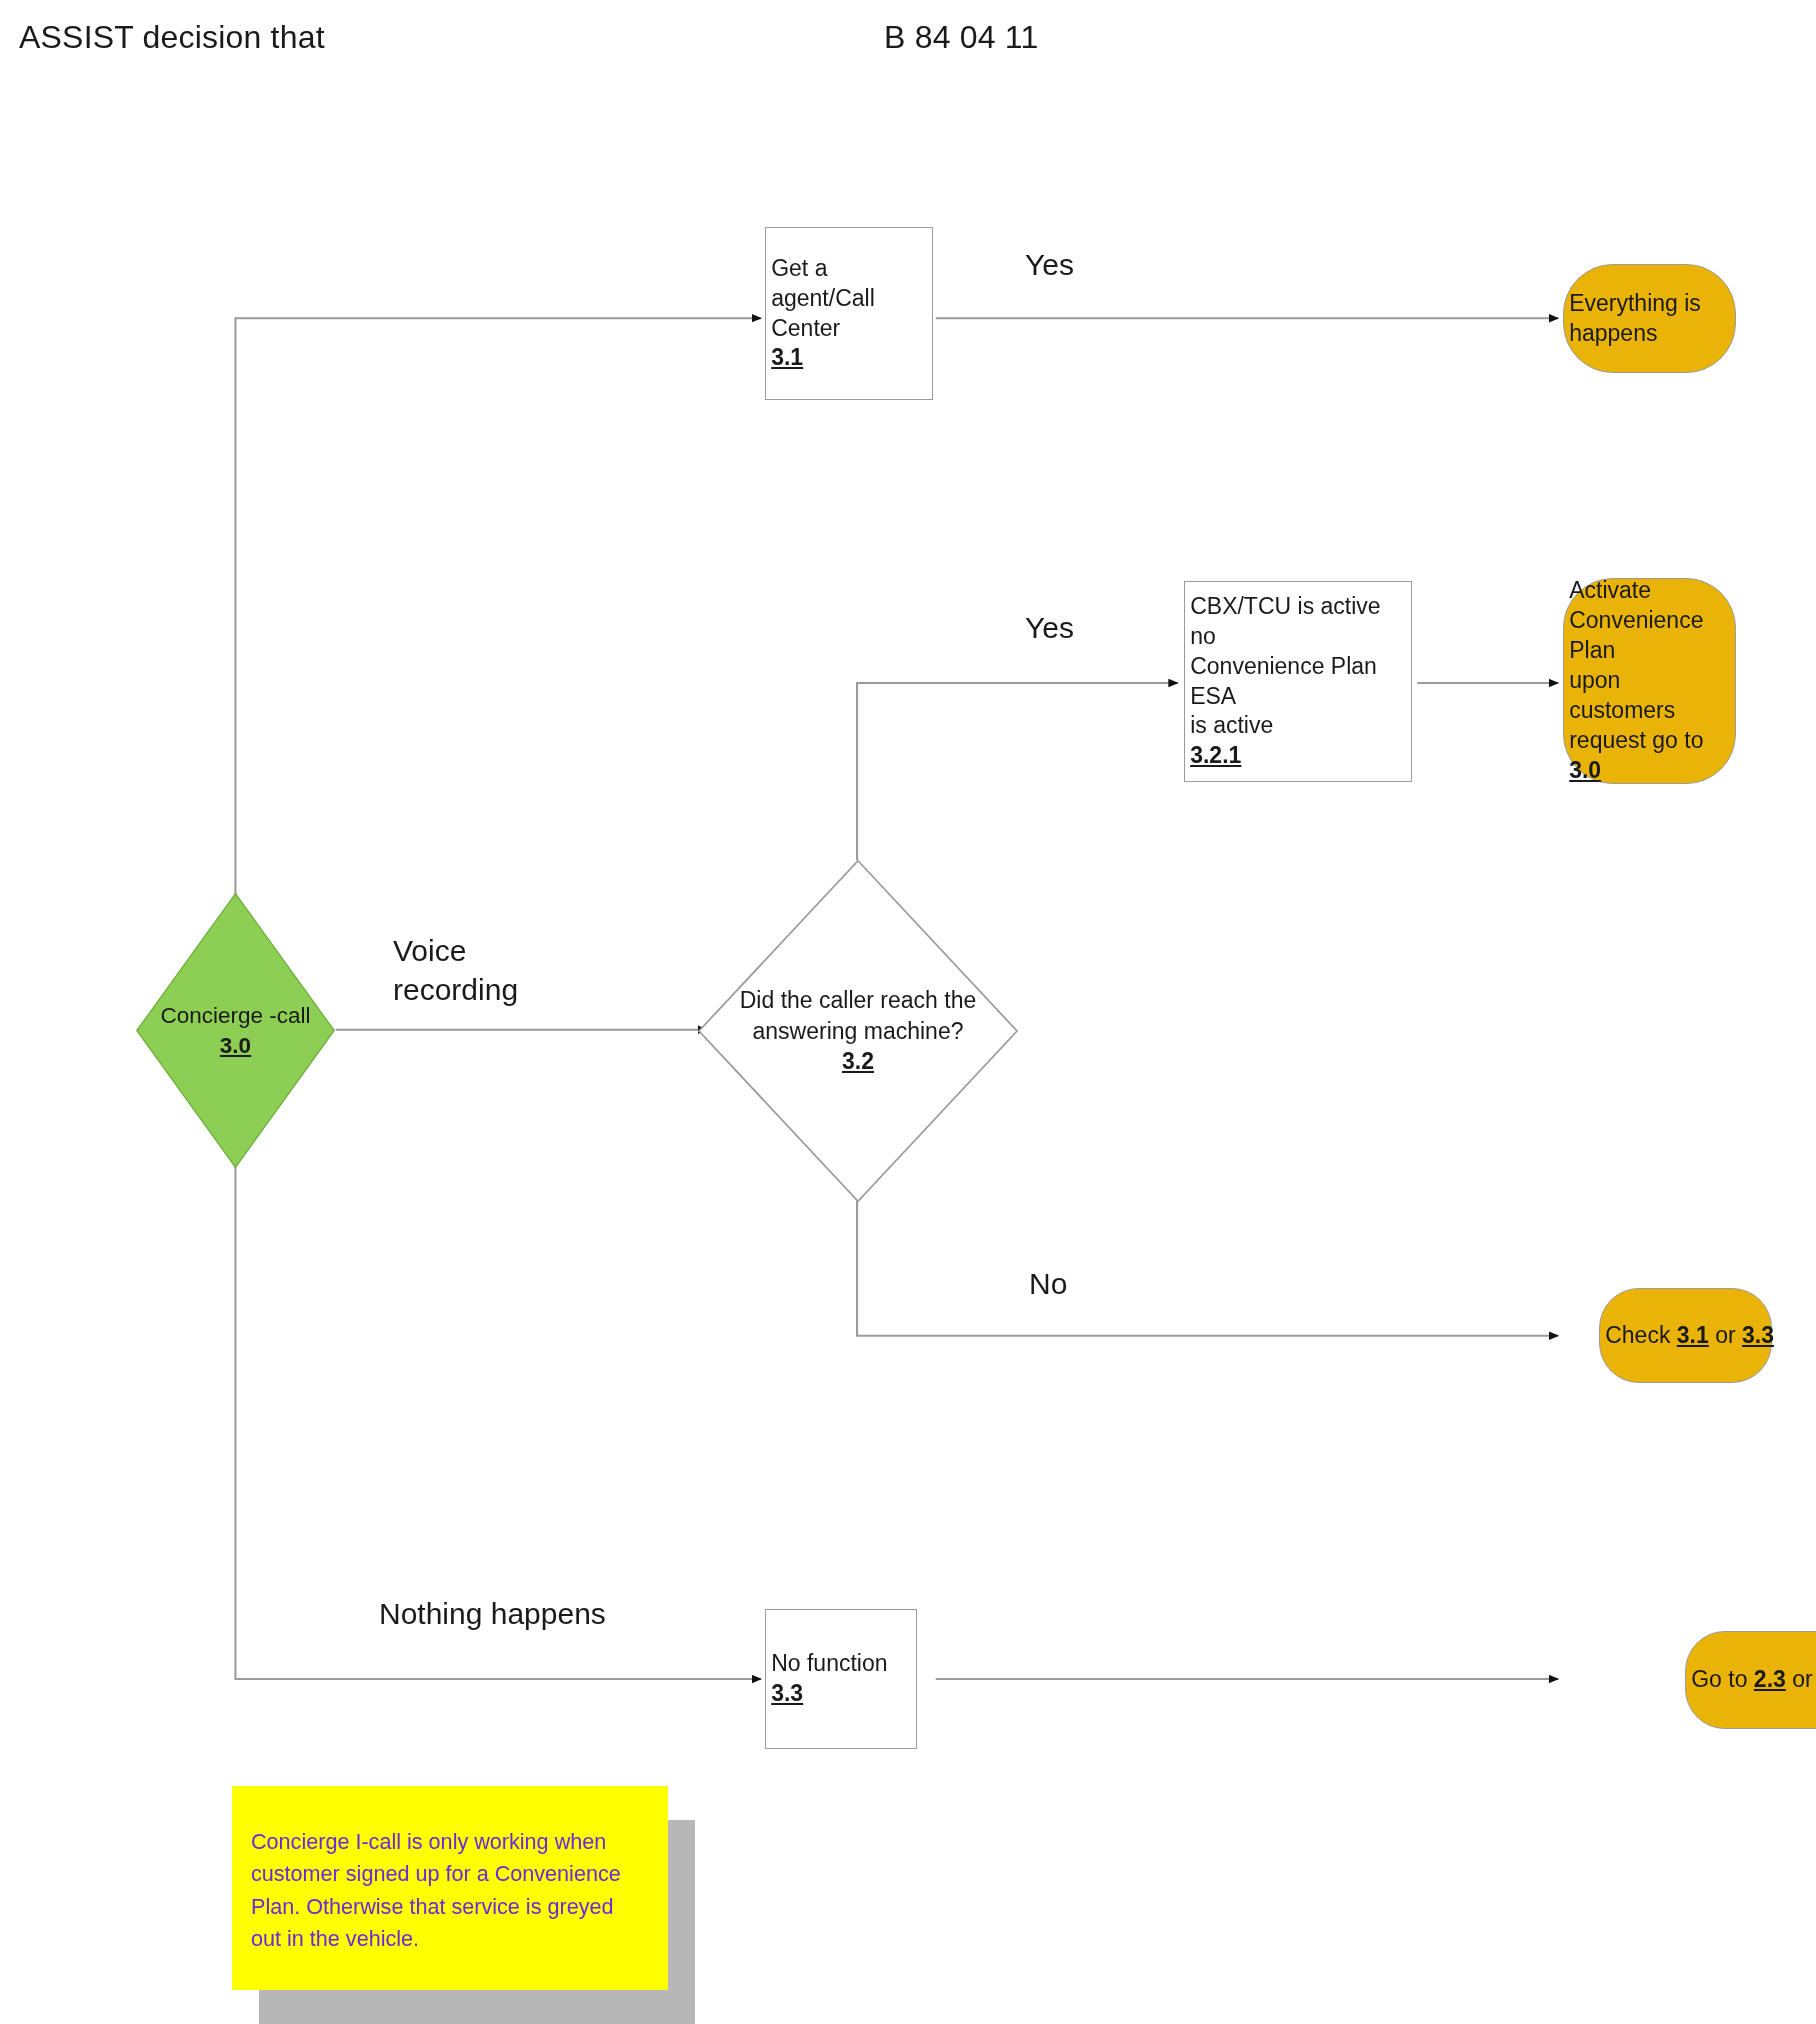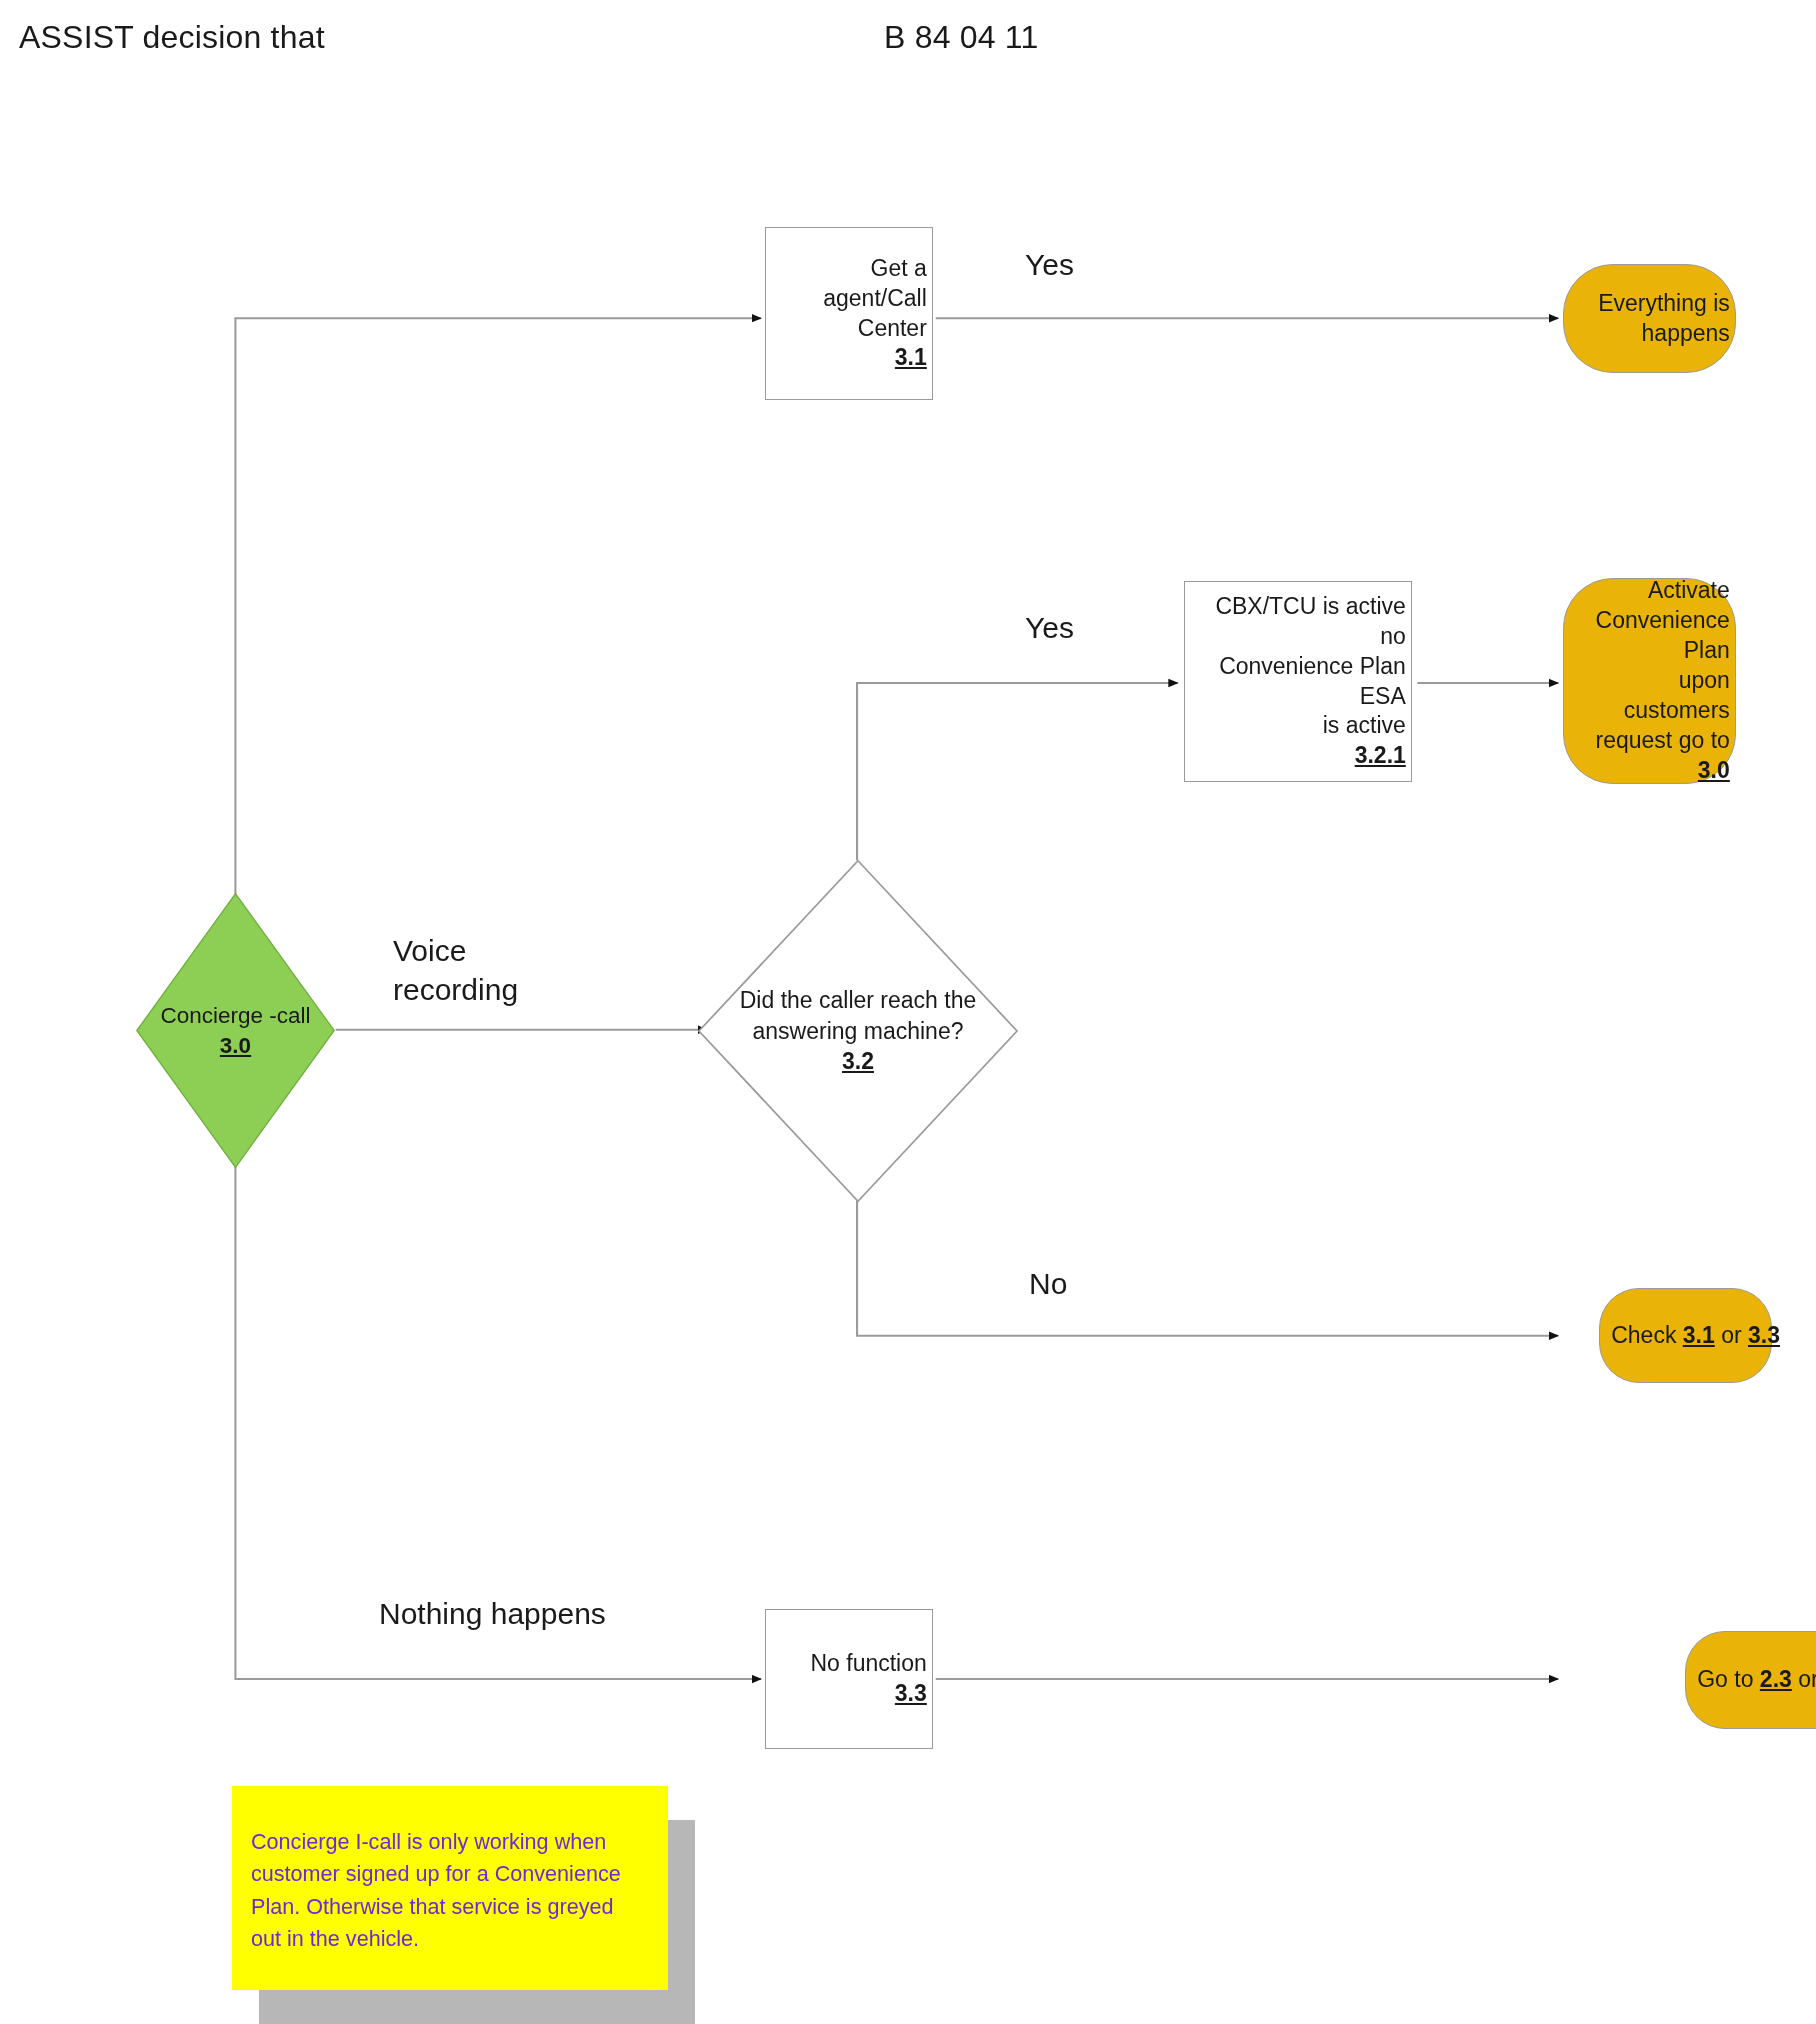--- a/index.html
+++ b/index.html
@@ -24,23 +24,22 @@
     top: 0;
     width: 1817px;
     height: 2024px;
   }
   .node {
     position: absolute;
     box-sizing: border-box;
     display: flex;
     align-items: center;
     justify-content: center;
-    text-align: right;
+    text-align: left;
     line-height: 1.30;
-    padding-left: 6px;
   }
   .node .txt {
     display: block;
     width: 100%;
     padding: 0 5.2px;
     box-sizing: border-box;
   }
   .proc {
     background: #ffffff;
     border: 1.4px solid #9a9a9a;
@@ -193,21 +192,21 @@
       </span>
     </div>
   </div>
 
   <div class="node term small" style="left:1563px; top:1288px; width:173px; height:95px;">
     <span class="txt" style="white-space:nowrap;">
       <span>Check </span><b class="ref">3.1</b><span> or </span><b class="ref">3.3</b>
     </span>
   </div>
 
-  <div class="node proc" style="left:765px; top:1609px; width:168px; height:140px;">
+  <div class="node proc" style="left:765px; top:1609px; width:152px; height:140px;">
     <span class="txt">
       <span>No function</span><br>
       <b class="ref">3.3</b>
     </span>
   </div>
 
   <div class="node term small" style="left:1649px; top:1631px; width:173px; height:98px;">
     <span class="txt" style="white-space:nowrap;">
       <span>Go to </span><b class="ref">2.3</b><span> or </span><b class="ref">2.3.1</b>
     </span>

